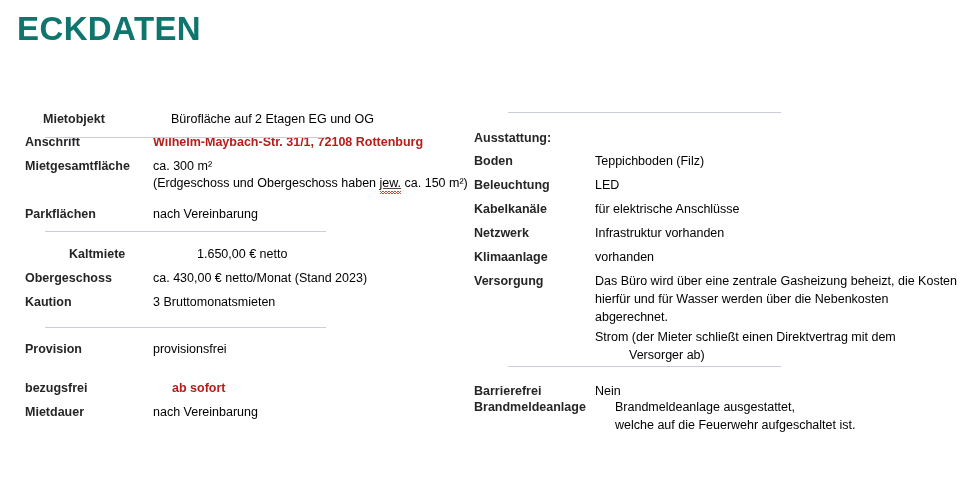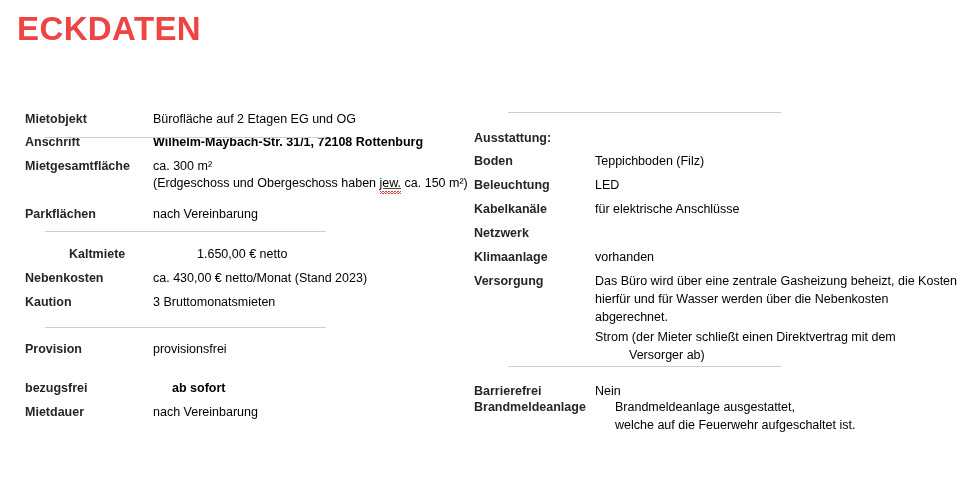--- a/index.html
+++ b/index.html
@@ -23,21 +23,21 @@
   }
 
   
   .page-title {
     position: absolute;
     left: 17px;
     top: 8px;
     font-size: 33px;
     font-weight: 700;
     letter-spacing: 0.4px;
-    color: #ef4444;
+    color: #0f766e;
     line-height: 42px;
     white-space: nowrap;
   }
 
   
   .col {
     position: absolute;
     top: 0;
     height: 491px;
   }
@@ -60,21 +60,21 @@
   }
   .row .value {
     font-size: 12.5px;
     font-weight: 400;
     color: #000000;
     line-height: 18px;
     flex: 1 1 auto;
   }
   .row .value.bold {
     font-weight: 700;
-    color: #000000;
+    color: #b91c1c;
   }
   .row .value .line { display: block; }
   .row .value .line.indent { padding-left: 34px; }
 
   
   .col-left .label { width: 128px; margin-left: 25px; }
   .col-left .value { margin-left: 0px; }
 
   
   .col-right .label { width: 121px; margin-left: 14px; }
@@ -116,21 +116,21 @@
 
   <div class="page-title">ECKDATEN</div>
 
   <div class="col col-left">
 
     <div class="row" style="top:86px; left:0; width:470px;margin-top:47px;">
       <span class="label">Anschrift</span>
       <span class="value bold">Wilhelm-Maybach-Str. 31/1, 72108 Rottenburg</span>
     </div>
 
-    <div class="row" style="top:110px; left:0; width:470px;">
+    <div class="row" style="top:110px; left:18px; width:470px;">
       <span class="label">Mietobjekt</span>
       <span class="value">Bürofläche auf 2 Etagen EG und OG</span>
     </div>
 
     <div class="divider" style="left:45px; top:137px; width:281px;"></div>
 
     <div class="row" style="top:150px; left:0; width:470px;margin-top:7px;">
       <span class="label">Mietgesamtfläche</span>
       <span class="value">ca. 300 m²</span>
     </div>
@@ -146,21 +146,21 @@
     </div>
 
     <div class="divider" style="left:45px; top:231px; width:281px;"></div>
 
     <div class="row" style="top:245px; left:0; width:470px;padding-left:44px;">
       <span class="label">Kaltmiete</span>
       <span class="value">1.650,00 € netto</span>
     </div>
 
     <div class="row" style="top:269px; left:0; width:470px;">
-      <span class="label">Nebenkosten</span>
+      <span class="label">Obergeschoss</span>
       <span class="value">ca. 430,00 € netto/Monat (Stand 2023)</span>
     </div>
 
     <div class="row" style="top:293px; left:0; width:470px;">
       <span class="label">Kaution</span>
       <span class="value">3 Bruttomonatsmieten</span>
     </div>
 
     <div class="divider" style="left:45px; top:327px; width:281px;"></div>
 
@@ -199,20 +199,21 @@
       <span class="value">LED</span>
     </div>
 
     <div class="row" style="top:200px; left:0; width:500px;">
       <span class="label">Kabelkanäle</span>
       <span class="value">für elektrische Anschlüsse</span>
     </div>
 
     <div class="row" style="top:224px; left:0; width:500px;">
       <span class="label">Netzwerk</span>
+      <span class="value">Infrastruktur vorhanden</span>
     </div>
 
     <div class="row" style="top:248px; left:0; width:500px;">
       <span class="label">Klimaanlage</span>
       <span class="value">vorhanden</span>
     </div>
 
     <div class="row" style="top:272px; left:0; width:500px;">
       <span class="label">Versorgung</span>
       <span class="value">

